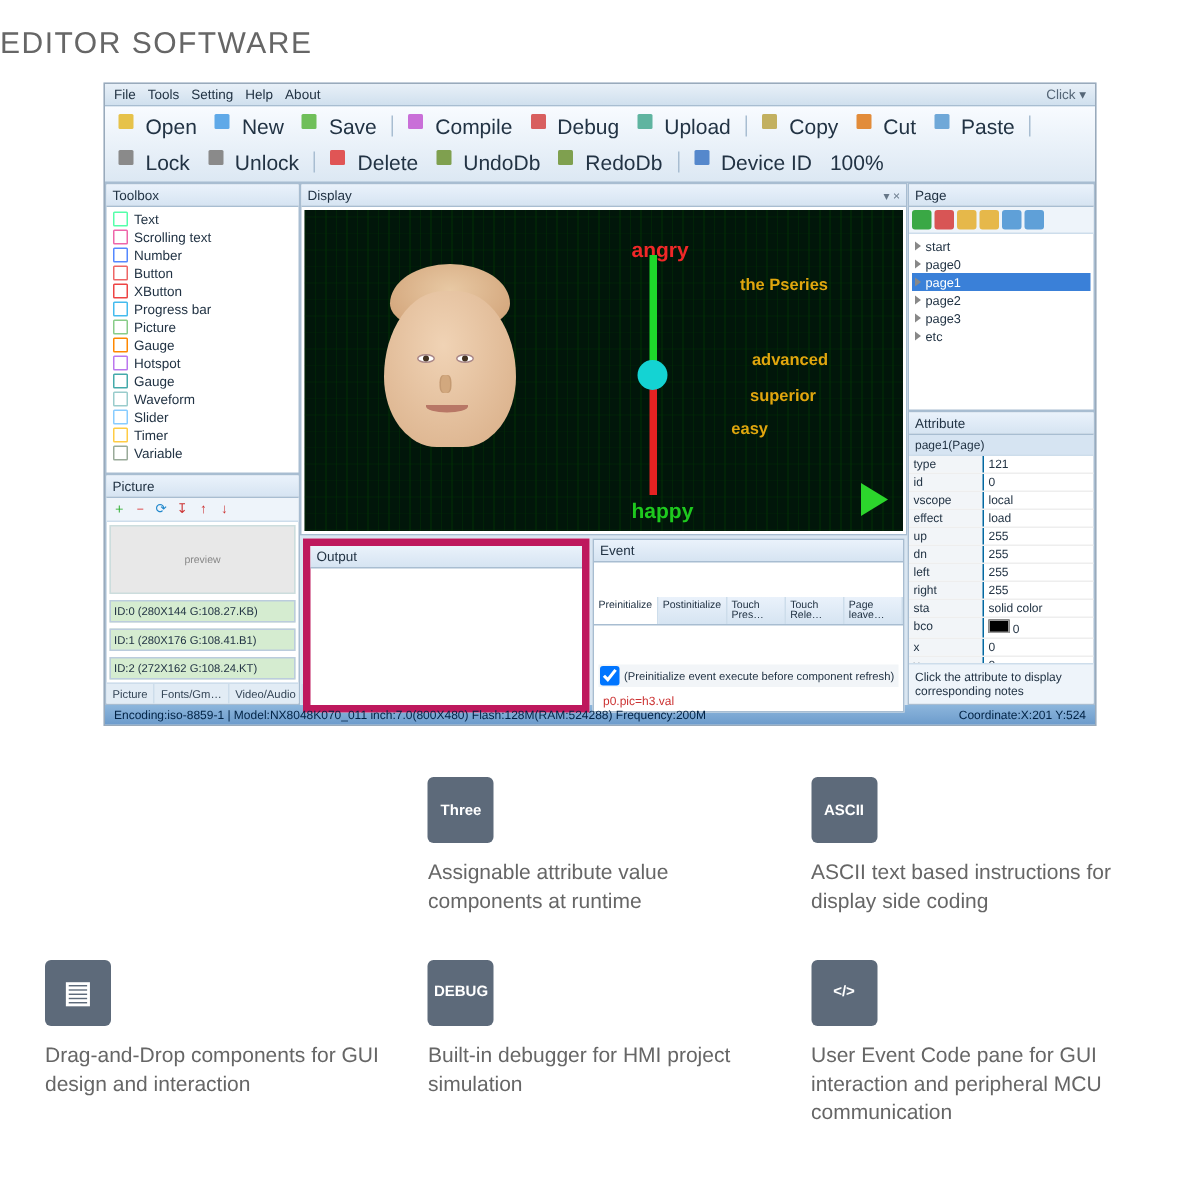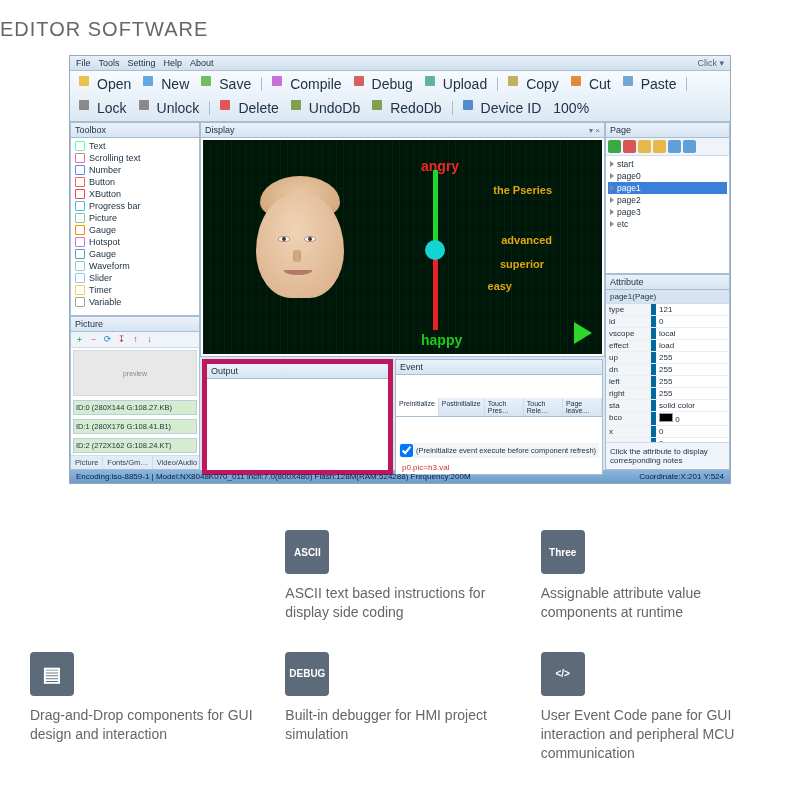--- a/index.html
+++ b/index.html
@@ -14,21 +14,21 @@
   .title {
     text-align: left;
     font-size: 20px;
     font-weight: 400;
     color: #666;
     letter-spacing: 1px;
     margin: 18px 0 14px;
   }
   .editor-window {
     width: 662px;
-    margin: 12px auto;
+    margin: 0 auto;
     border: 1px solid #9ab;
     background: #d9e6f2;
   }
   .menubar {
     background: linear-gradient(#e8f0f8,#d0e0ee);
     padding: 2px 6px;
     font-size: 9px;
     color: #234;
     display: flex; gap: 8px;
     border-bottom: 1px solid #a8bdd1;
@@ -108,21 +108,21 @@
   .pgtoolbar { display:flex; gap:2px; padding:2px; background:#eef4fa; border-bottom:1px solid #cdddeb; }
   .pgbtn { width:13px;height:13px; border-radius:2px; }
   .pglist { padding: 2px; }
   .pgrow { display:flex; align-items:center; gap:3px; font-size:8.5px; padding:1px 2px; color:#234; }
   .pgrow.sel{ background:#3a80d8; color:#fff; }
   .tri { width:0;height:0;border-left:4px solid #888;border-top:3px solid transparent;border-bottom:3px solid transparent; }
   .attribute { height: 196px; }
   .attrbody { flex:1; overflow:auto; }
   .attrhead { background:#d6e4f2; font-size:8px; padding:2px 4px; border-bottom:1px solid #cdddeb; color:#234; }
   .attrrow { display:flex; font-size:8px; border-bottom:1px solid #eee; }
-  .attrrow .k { width:50px; padding:1px 3px; background:#f2f5f8; border-right:5px solid #0369a1; color:#234; }
+  .attrrow .k { width:50px; padding:1px 3px; background:#f2f5f8; border-right:1px solid #0369a1; color:#234; }
   .attrrow .v { flex:1; padding:1px 3px; color:#234; }
   .attrrow .sw { width:14px; height:9px; display:inline-block; border:1px solid #999; }
   .attrnote { font-size:8px; padding:4px; color:#234; background:#eef4fa; border-top:1px solid #cdddeb; }
   .statusbar { background: linear-gradient(#8db6dc,#6d9ccc); color:#012244; font-size:8px; padding:2px 6px; display:flex; justify-content:space-between; }
   .pic-tabs { display:flex; font-size:7.5px; background:#e2ecf5; border-top:1px solid #cdddeb; }
   .pic-tabs div{ padding:2px 4px; border-right:1px solid #cdddeb; color:#345; }
   
   .features { display:grid; grid-template-columns: repeat(3, 1fr); gap: 30px 26px; padding: 34px 30px 0; }
   .feature { text-align: left; }
   .ficon { width:44px; height:44px; background:#5d6a7a; border-radius:4px; display:flex; align-items:center; justify-content:center; color:#fff; font-size:10px; font-weight:bold; margin-bottom:10px; }
@@ -449,26 +449,26 @@
   </div>
   <div class="statusbar">
     <span>Encoding:iso-8859-1 | Model:NX8048K070_011 inch:7.0(800X480) Flash:128M(RAM:524288) Frequency:200M</span>
     <span>Coordinate:X:201 Y:524</span>
   </div>
 </div>
 
 <div class="features">
   <div></div>
   <div class="feature">
+    <div class="ficon">Three</div>
+    <div class="ftxt">Assignable attribute value components at runtime</div>
+  </div>
+  <div class="feature">
     <div class="ficon">ASCII</div>
     <div class="ftxt">ASCII text based instructions for display side coding</div>
-  </div>
-  <div class="feature">
-    <div class="ficon">Three</div>
-    <div class="ftxt">Assignable attribute value components at runtime</div>
   </div>
   <div class="feature">
     <div class="ficon">
         <span style="font-size:20px">▤</span>
       </div>
     <div class="ftxt">Drag-and-Drop components for GUI design and interaction</div>
   </div>
   <div class="feature">
     <div class="ficon">DEBUG</div>
     <div class="ftxt">Built-in debugger for HMI project simulation</div>

